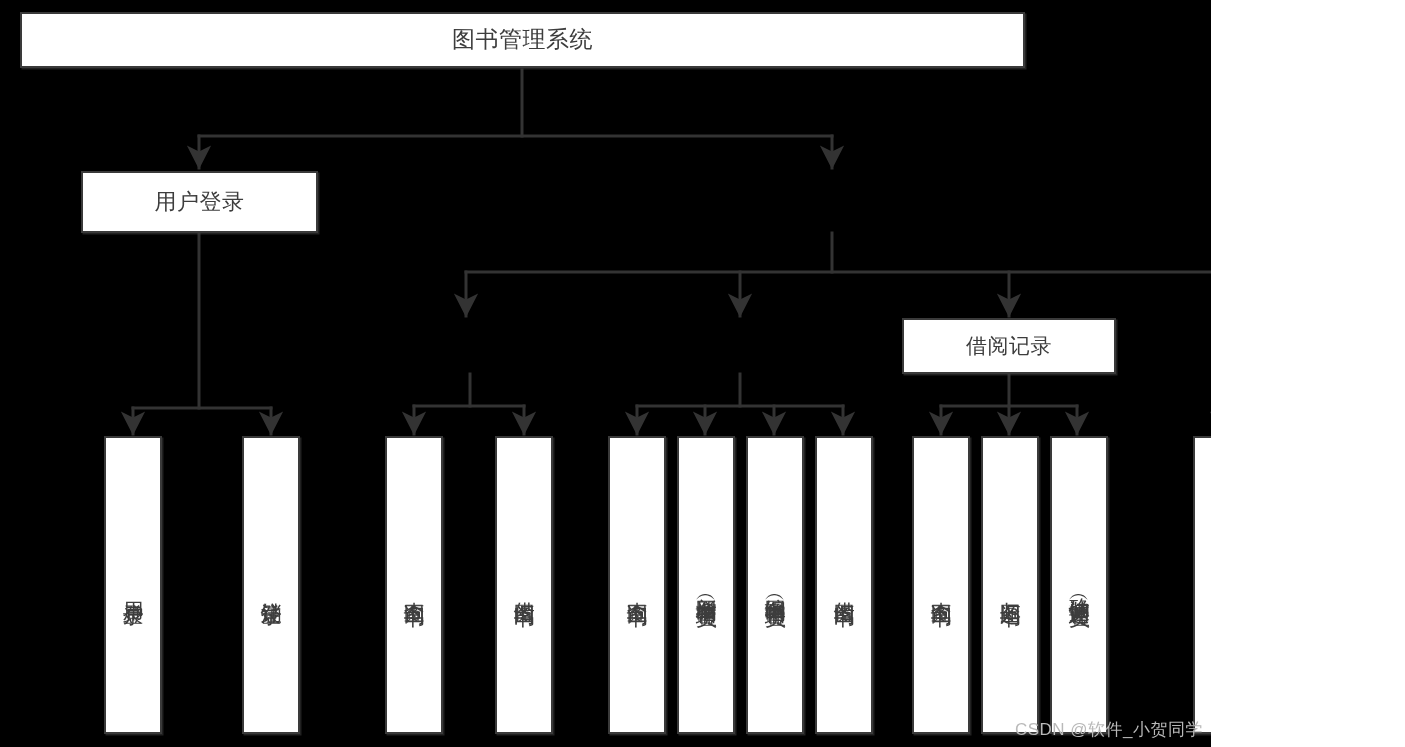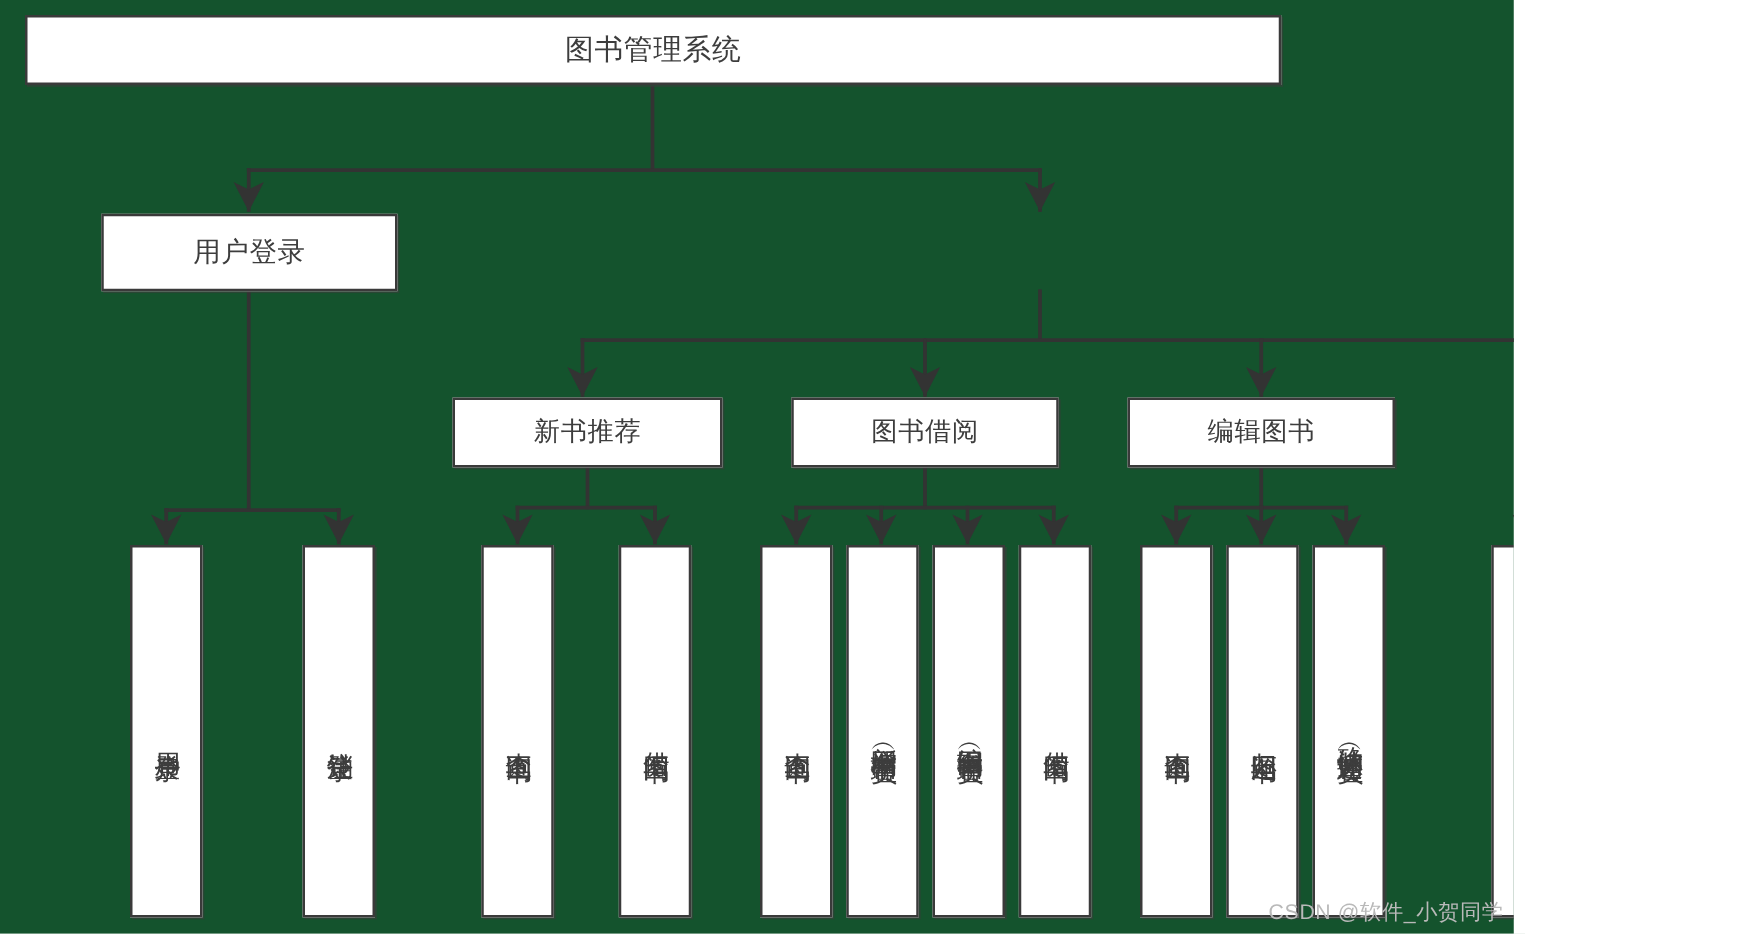--- a/index.html
+++ b/index.html
@@ -8,21 +8,21 @@
     padding: 0;
     background: #ffffff;
   }
   body {
     font-family: "Liberation Sans", "DejaVu Sans", sans-serif;
   }
   #diagram-root {
     position: relative;
     width: 1211px;
     height: 747px;
-    background: #14532d;
+    background: #000000;
     overflow: hidden;
   }
   #edge-layer {
     position: absolute;
     left: 0;
     top: 0;
     width: 1405px;
     height: 747px;
     pointer-events: none;
   }
@@ -134,28 +134,22 @@
   </svg>
 
   <div class="node horizontal root" style="left:20px; top:12px; width:1005px; height:56px;">
     <span class="label">图书管理系统</span>
   </div>
 
   <div class="node horizontal level1" style="left:81px; top:171px; width:237px; height:62px;">
     <span class="label">用户登录</span>
   </div>
 
-  <div class="node horizontal level2" style="left:362px; top:318px; width:216px; height:56px;">
-    <span class="label">新书推荐</span>
-  </div>
-  <div class="node horizontal level2" style="left:633px; top:318px; width:214px; height:56px;">
-    <span class="label">图书借阅</span>
-  </div>
   <div class="node horizontal level2" style="left:902px; top:318px; width:214px; height:56px;">
-    <span class="label">编辑图书</span>
+    <span class="label">借阅记录</span>
   </div>
 
   <div class="node vertical" style="left:104px; top:436px; width:58px; height:298px;">
     <span class="label">用户登录</span>
   </div>
   <div class="node vertical" style="left:242px; top:436px; width:58px; height:298px;">
     <span class="label">注销登录</span>
   </div>
 
   <div class="node vertical" style="left:385px; top:436px; width:58px; height:298px;">

